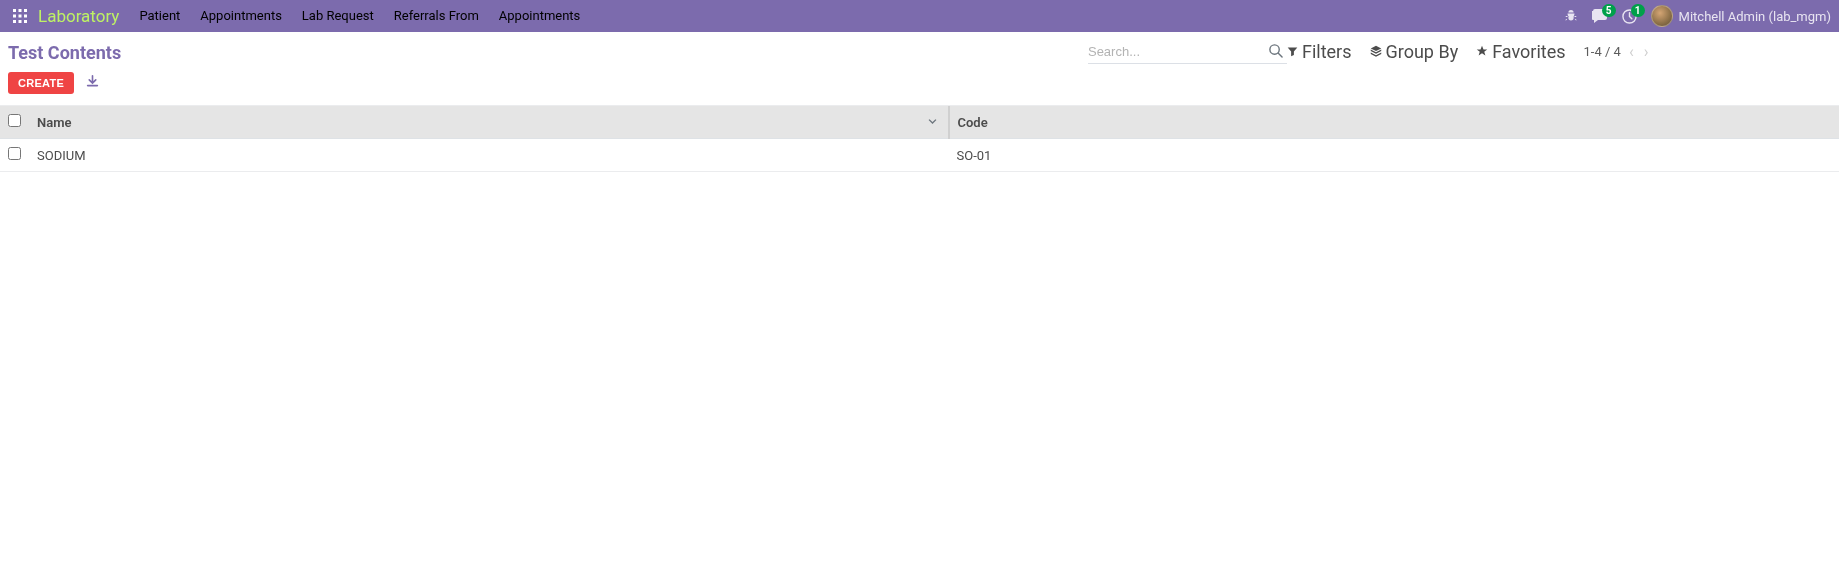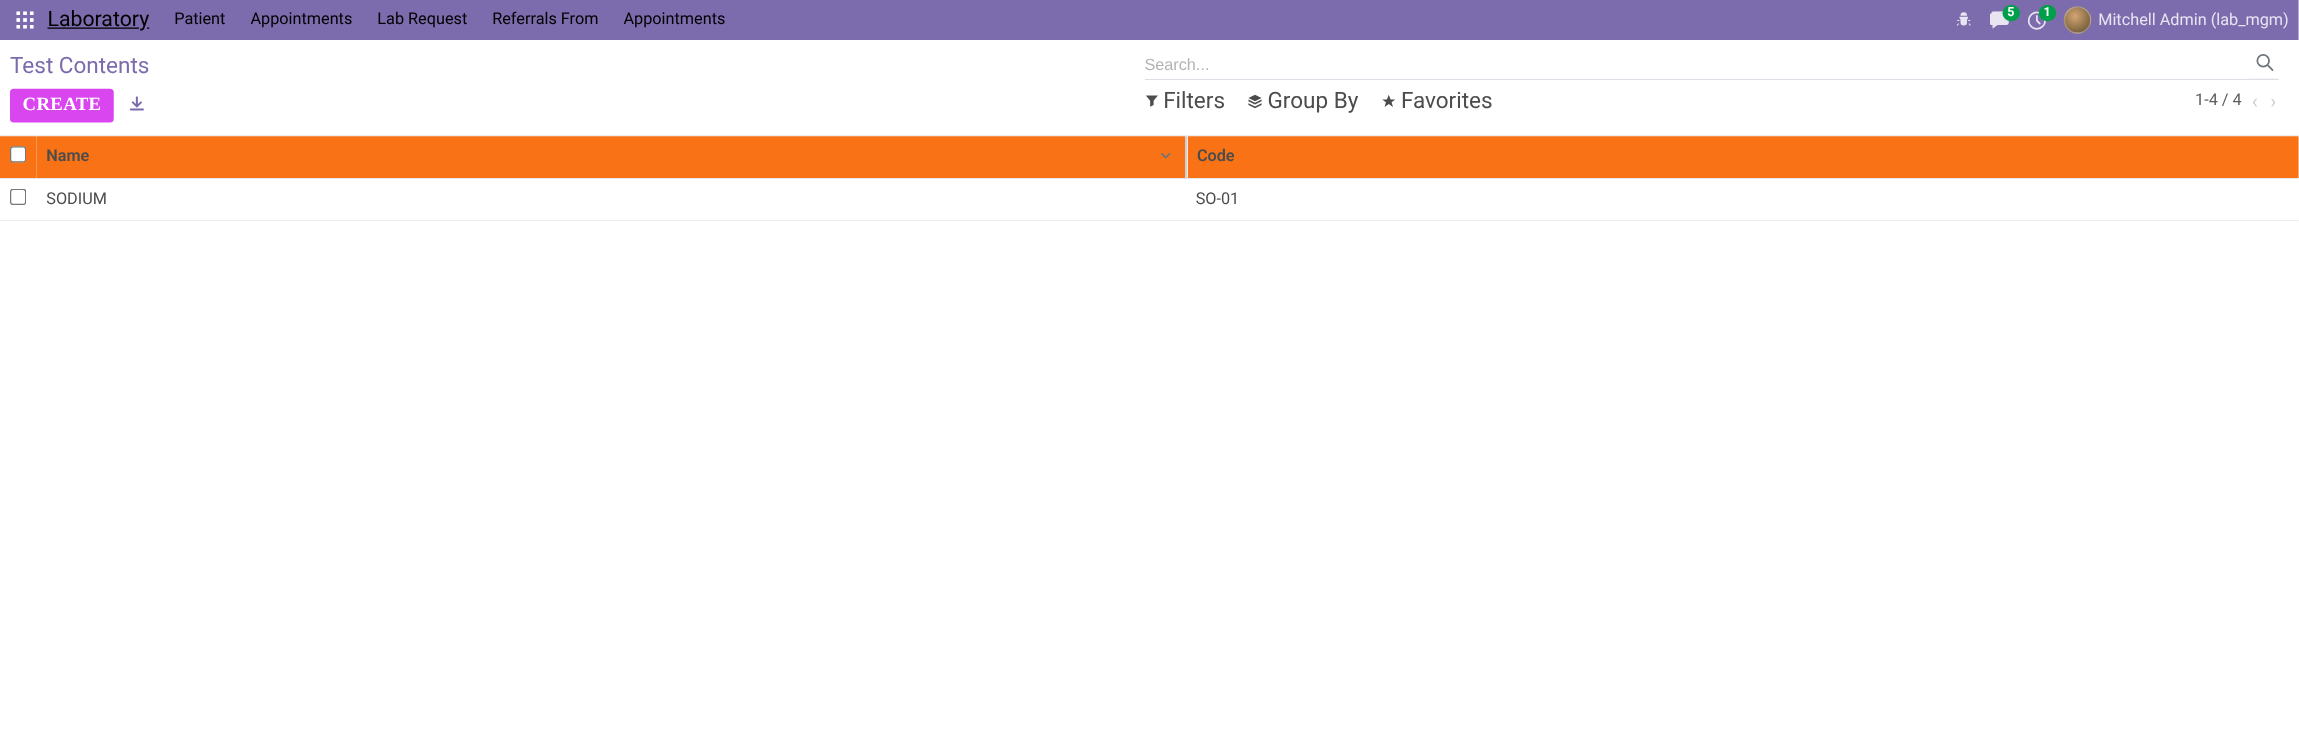--- a/index.html
+++ b/index.html
@@ -30,25 +30,24 @@
       display: flex;
       align-items: center;
       justify-content: center;
       width: 24px;
       height: 24px;
       margin-right: 6px;
       cursor: pointer;
     }
     .brand {
       font-size: 17px;
-      color: #000000;
+      color: #bef264;
       padding: 0 10px 0 0;
       font-weight: 400;
       cursor: pointer;
-      text-decoration: underline;
     }
     .nav-links {
       display: flex;
       align-items: center;
     }
     .nav-link {
       padding: 0 10px;
       color: #000000;
       font-size: 13px;
       line-height: 32px;
@@ -100,53 +99,53 @@
       align-items: flex-start;
       padding: 8px 16px 0 8px;
       border-bottom: 1px solid #ebecee;
     }
     .cp-left {
       flex: 1;
     }
     .breadcrumb {
       font-size: 18px;
       color: #7c6bad;
-      font-weight: 400;
+      font-weight: 700;
       padding: 2px 0 8px 0;
     }
     .cp-buttons {
       display: flex;
       align-items: center;
       gap: 6px;
       padding-bottom: 10px;
     }
     .btn-create {
-      background: #d946ef;
+      background: #ef4444;
       color: #fff;
       border: none;
       border-radius: 3px;
       padding: 5px 10px;
-      font-size: 15px;
+      font-size: 11px;
       font-weight: 600;
       letter-spacing: 0.3px;
       cursor: pointer;
-      font-family: Liberation Serif, serif;
     }
     .btn-download {
       background: transparent;
       border: none;
       color: #7c6bad;
       cursor: pointer;
       padding: 4px 6px;
       font-size: 14px;
     }
     .cp-right {
       flex: 1;
       display: flex;
-      flex-direction: column;
+      flex-direction: row;
+      justify-content: center;
     }
     .search-row {
       display: flex;
       align-items: center;
       border-bottom: 1px solid #dce0e6;
       margin-bottom: 6px;
     }
     .search-input {
       flex: 1;
       border: none;
@@ -192,21 +191,21 @@
       padding: 0 2px;
     }
     .table-container {
       width: 100%;
     }
     table {
       width: 100%;
       border-collapse: collapse;
     }
     thead th {
-      background: #f97316;
+      background: #e5e5e5;
       text-align: left;
       font-weight: 600;
       font-size: 13px;
       color: #4c4c4c;
       padding: 8px 8px;
       border-bottom: 1px solid #dee2e6;
       position: relative;
     }
     .col-check {
       width: 28px;

